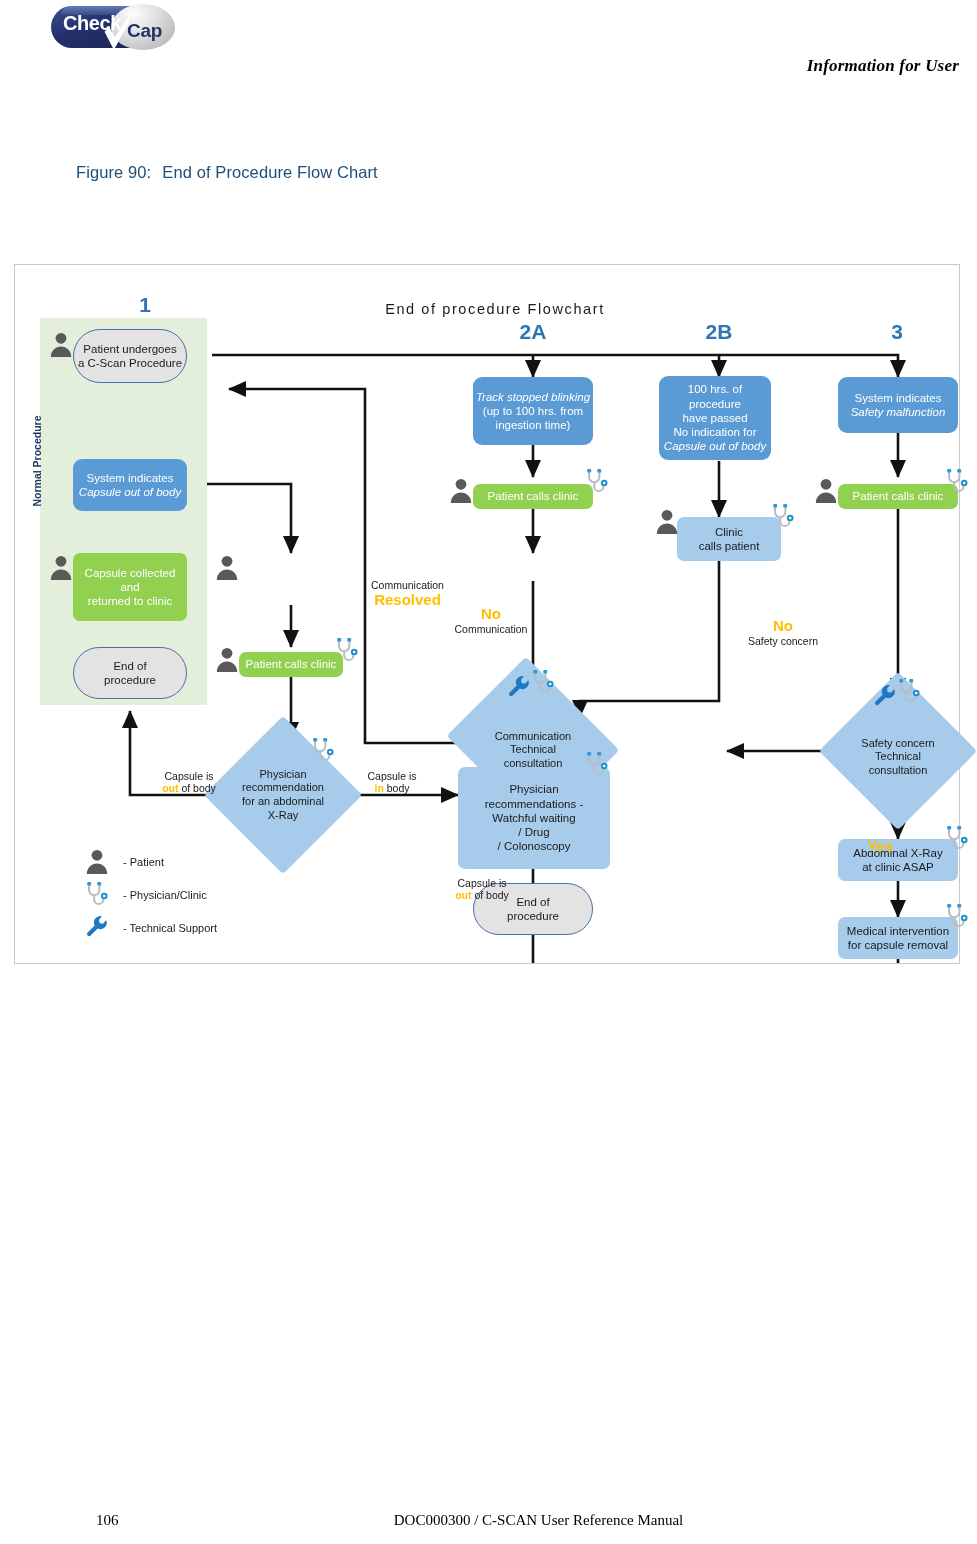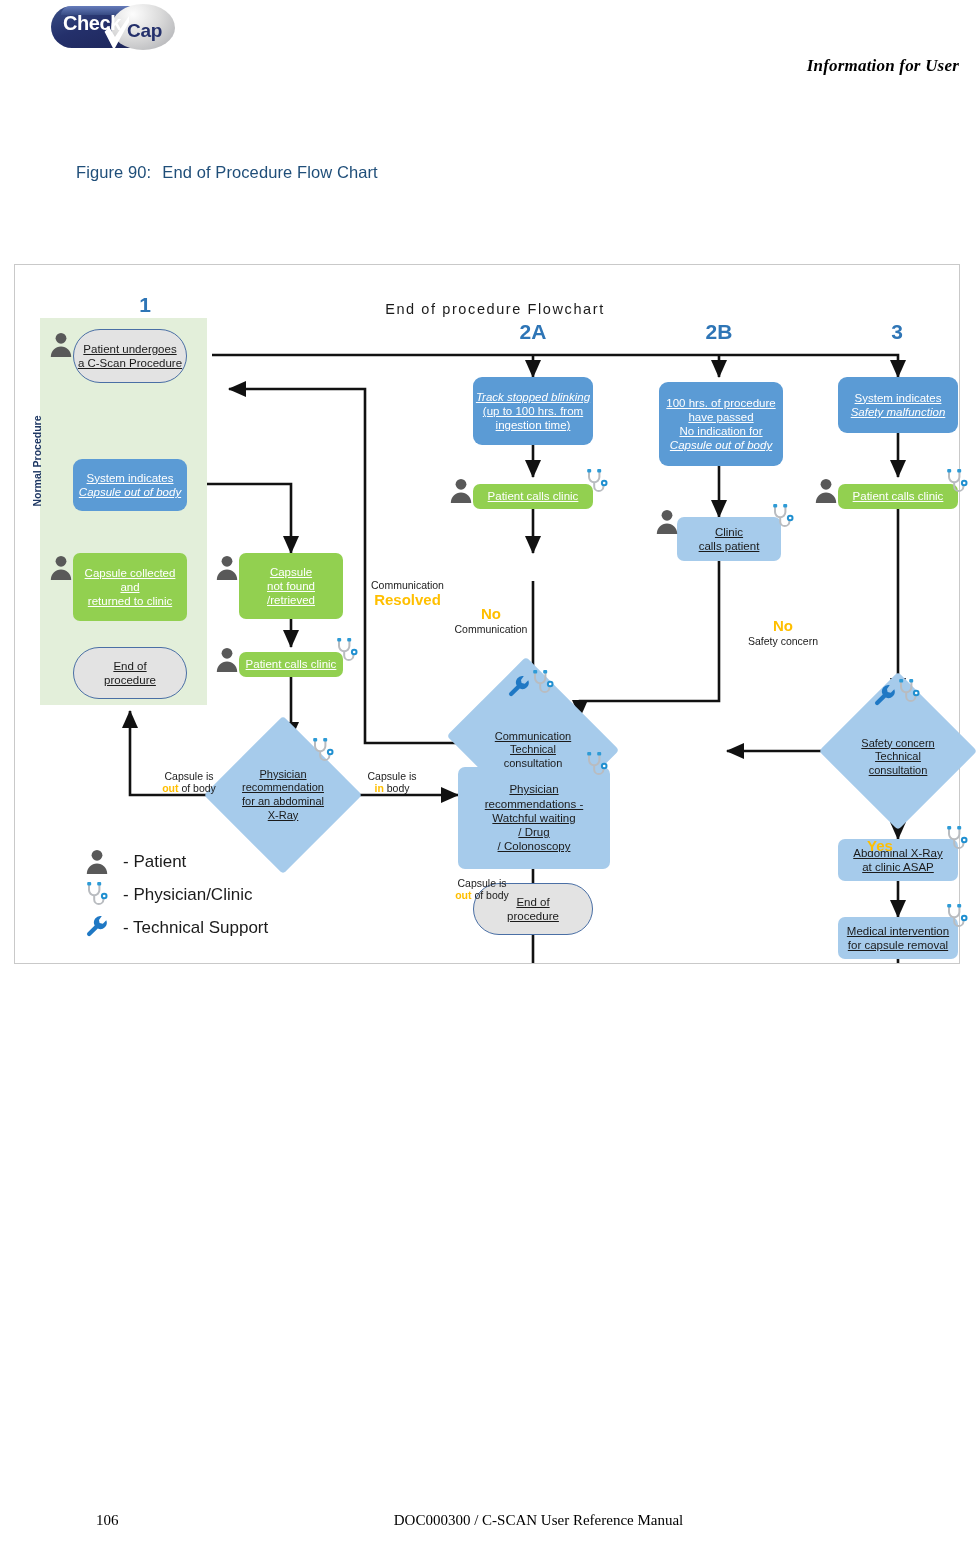--- a/index.html
+++ b/index.html
@@ -120,21 +120,21 @@
   .node {
     position: absolute;
     box-sizing: border-box;
     display: flex;
     align-items: center;
     justify-content: center;
     text-align: center;
     line-height: 1.24;
     z-index: 3;
   }
-  .node .inner { width: 100%; padding: 0 2px; text-decoration: underline; }
+  .node .inner { width: 100%; padding: 0 2px; }
   .node i { font-style: italic; }
 
   .n-blue {
     background: #5b9bd5;
     color: #ffffff;
     border-radius: 9px;
     font-size: 11.5px;
   }
   .n-green {
     background: #92d050;
@@ -245,21 +245,21 @@
     height: 33px;
     display: flex;
     align-items: center;
   }
   .legend-row .lg-ic {
     width: 30px; height: 28px;
     position: relative;
     margin-right: 8px;
   }
   .legend-row .lg-tx {
-    font-size: 17px;
+    font-size: 11px;
     color: #1b1b1b;
   }
 
   
   #page-footer {
     position: absolute;
     left: 0; top: 1512px;
     width: 789px; height: 32px; padding-left: 48px;
   }
   #footer-page {
@@ -396,27 +396,20 @@
         </svg>
     </div>
 
     <div class="node n-term" style="left:58px; top:382px; width:114px; height:52px;">
       <div class="inner">
         <div>End of</div>
         <div>procedure</div>
       </div>
     </div>
 
-    <div class="node n-green" style="left:224px; top:288px; width:104px; height:66px;">
-      <div class="inner">
-        <div>Capsule</div>
-        <div>not found</div>
-        <div>/retrieved</div>
-      </div>
-    </div>
     <div class="ricon" style="left:200px; top:289px;">
       <svg width="24" height="26" viewBox="0 0 24 26">
           <circle cx="12" cy="7.3" r="5.4" fill="#595959"></circle>
           <path d="M1.8 26c0-6.4 4.6-10.6 10.2-10.6S22.2 19.6 22.2 26Z" fill="#595959"></path>
         </svg>
     </div>
 
     <div class="node n-green" style="left:224px; top:387px; width:104px; height:25px;">
       <div class="inner"><span>Patient calls clinic</span></div>
     </div>
@@ -529,21 +522,21 @@
       </svg>
     </div>
 
     <div class="node n-term" style="left:458px; top:618px; width:120px; height:52px;">
       <div class="inner">
         <div>End of</div>
         <div>procedure</div>
       </div>
     </div>
 
-    <div class="node n-blue" style="left:644px; top:117px; width:124px; height:84px;align-items:center;">
+    <div class="node n-blue" style="left:644px; top:111px; width:112px; height:84px;align-items:center;">
       <div class="inner">
         <div>100 hrs. of procedure</div>
         <div>have passed</div>
         <div>No indication for</div>
         <div><i>Capsule out of body</i></div>
       </div>
     </div>
 
     <div class="node n-lblue" style="left:662px; top:252px; width:104px; height:44px;">
       <div class="inner">

